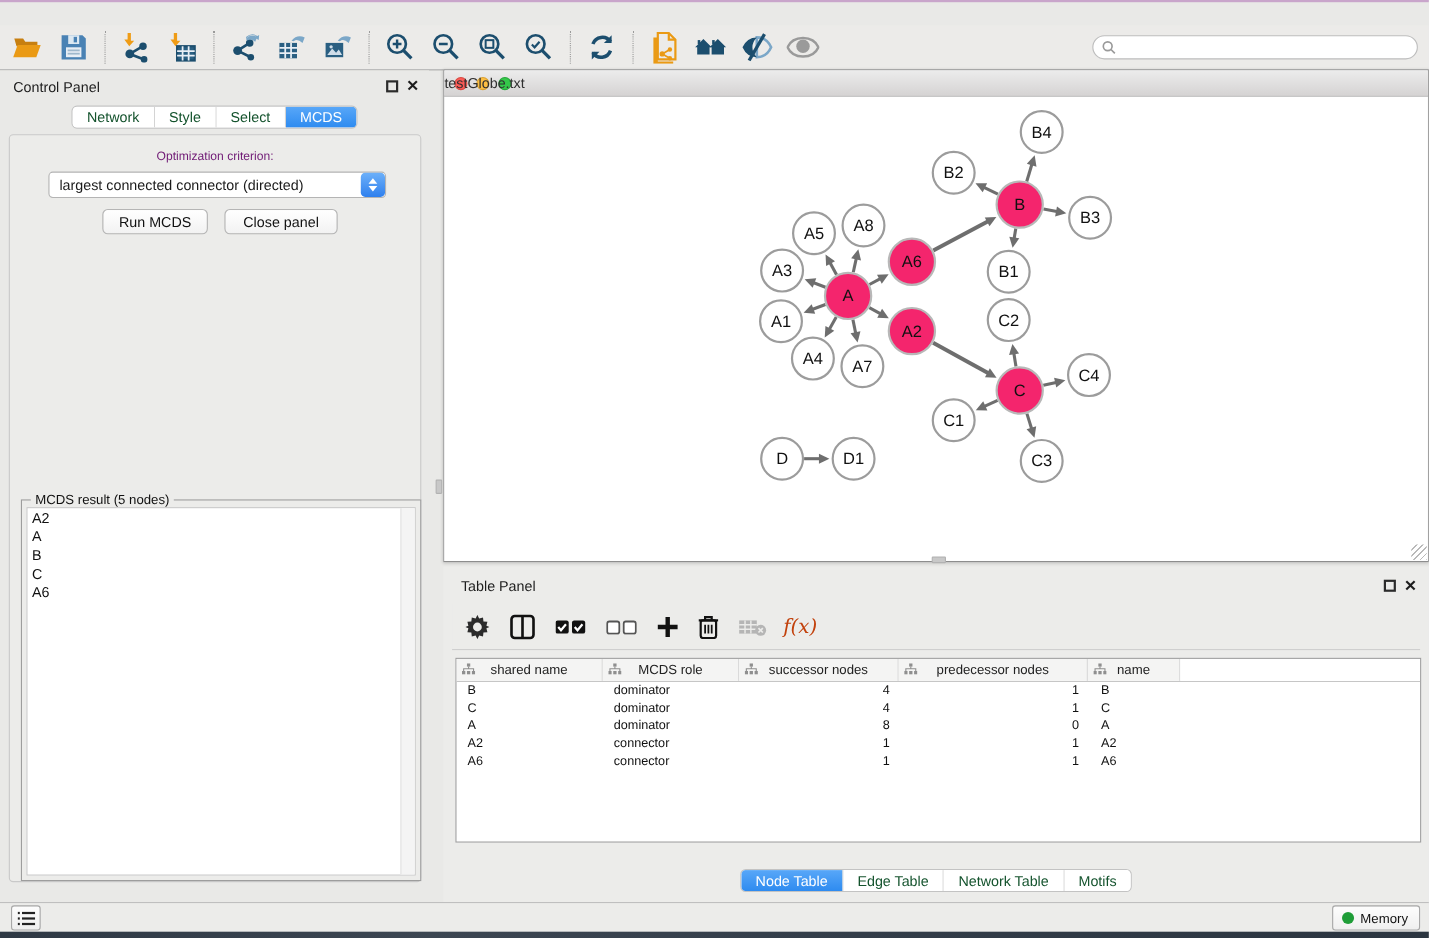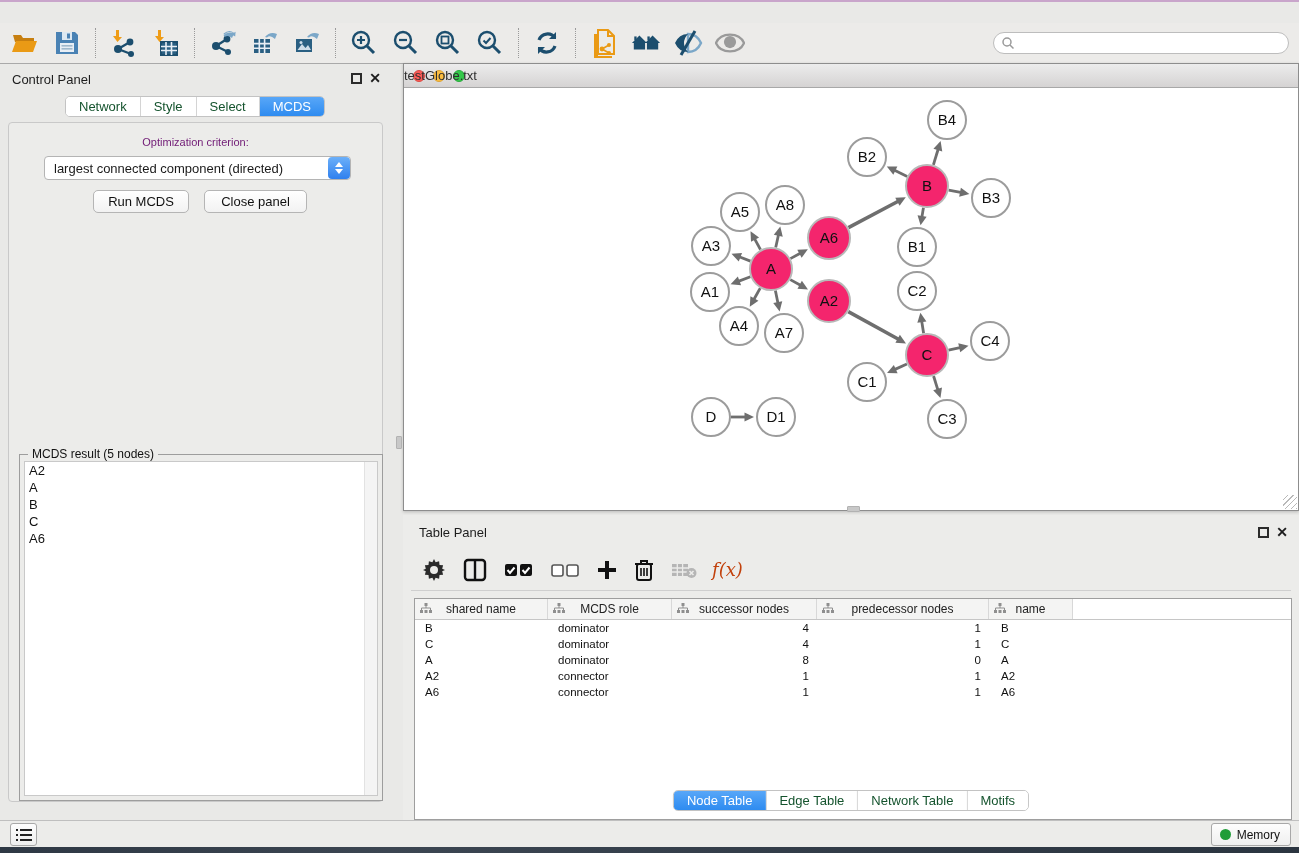--- a/index.html
+++ b/index.html
@@ -87,21 +87,21 @@
   #table-panel { position:absolute; left:403px; top:515px; width:896px; height:305px; background:#ececea; }
   #tp-header { position:absolute; left:0; top:0; width:100%; height:28px; }
   #tp-header .tp-title { position:absolute; left:16px; top:10px; font-size:13px; color:#1d1d1d; }
   #tp-header .win-float { right:30px; top:12px; }
   #tp-header .win-close { right:11px; top:9px; }
   #tp-toolbar { position:absolute; left:8px; top:34px; right:8px; height:42px; background:#ececea;
     border-bottom:1px solid #cfcfcf; display:flex; align-items:center; }
   .tp-icon { margin:0 9px; display:flex; align-items:center; justify-content:center; }
   .fx-label { font-family:"DejaVu Serif", serif; font-style:italic; font-size:18px; color:#c2410c; margin-left:6px; }
 
-  #node-table { position:absolute; left:11px; top:83px; width:878px; height:222px; background:#fff; border:1px solid #9e9e9e; overflow:hidden; }
+  #node-table { position:absolute; left:11px; top:83px; width:878px; height:168px; background:#fff; border:1px solid #9e9e9e; overflow:hidden; }
   .t-header { display:grid; grid-template-columns:133px 124px 145px 172px 84px 1fr; height:21px; border-bottom:1px solid #c6c6c6; }
   .t-hcell { background:#f4f4f3; border-right:1px solid #d8d8d8; position:relative;
     display:flex; align-items:center; justify-content:center; font-size:12px; color:#222; }
   .t-hcell .tree-ic { position:absolute; left:5px; top:4px; }
   .t-hcell.blank { background:#fff; border-right:none; }
   .t-row { display:grid; grid-template-columns:133px 124px 145px 172px 84px 1fr; height:16px; }
   .t-cell { font-size:11.5px; color:#111; line-height:16px; white-space:nowrap; overflow:hidden; }
   .t-cell.c0 { padding-left:10px; }
   .t-cell.c1 { padding-left:10px; }
   .t-cell.c2 { text-align:right; padding-right:8px; }
@@ -287,21 +287,21 @@
     </div>
     <div id="cp-tabs" class="seg-tabs">
         <div class="seg-tab">Network</div>
         <div class="seg-tab">Style</div>
         <div class="seg-tab">Select</div>
         <div class="seg-tab active">MCDS</div>
       </div>
     <div id="cp-body">
       <div id="opt-label">Optimization criterion:</div>
       <div id="criterion">
-        <span class="crit-text">largest connected component (directed)</span>
+        <span class="crit-text">largest connected connector (directed)</span>
         <span class="stepper">
             <span class="chev up"></span>
             <span class="chev down"></span>
           </span>
       </div>
       <div class="cp-btn" id="run-btn">Run MCDS</div>
       <div class="cp-btn" id="close-btn">Close panel</div>
       <div id="result-box">
         <span id="result-title">MCDS result (5 nodes)</span>
         <div id="result-list">

